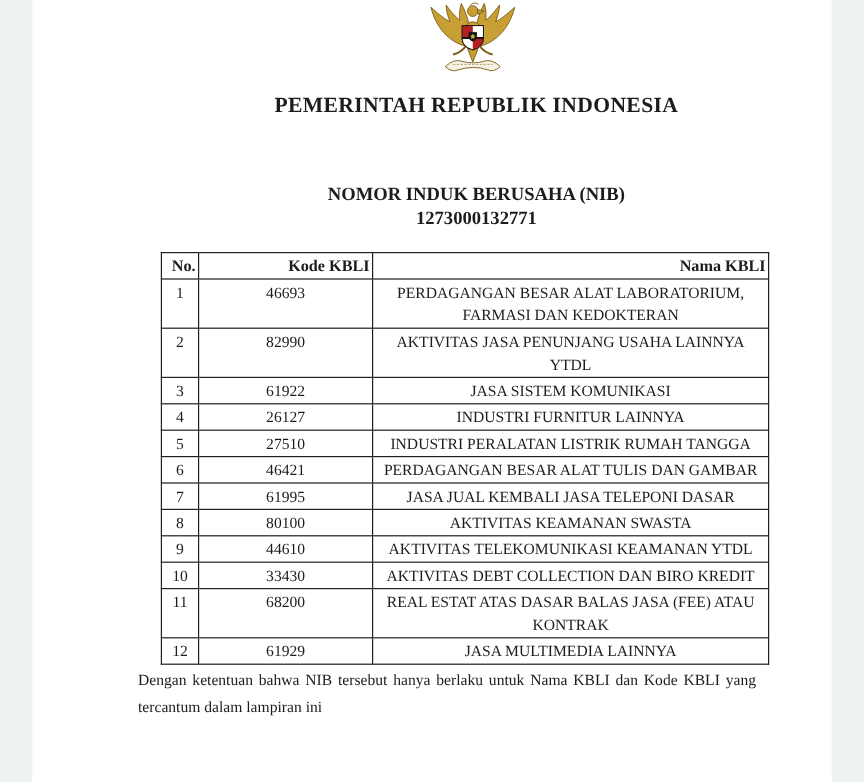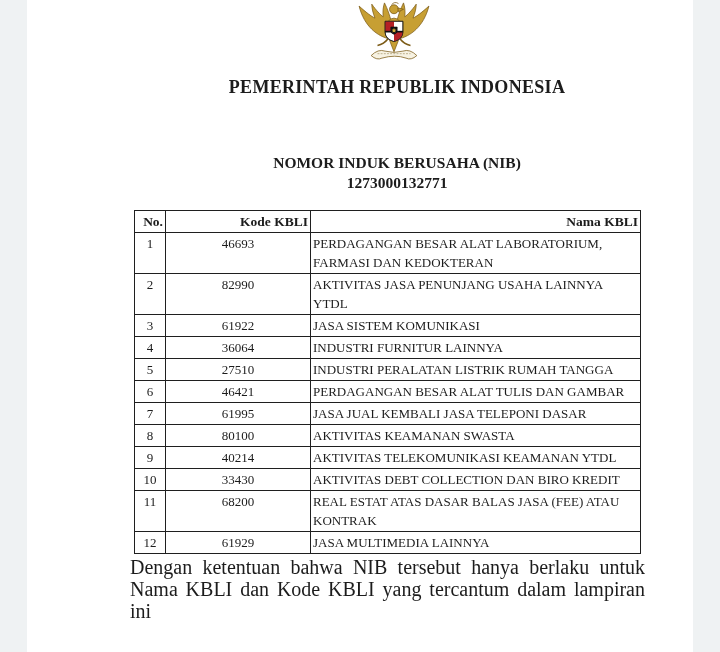--- a/index.html
+++ b/index.html
@@ -32,24 +32,24 @@
   table.kbli th, table.kbli td {
     border:1.5px solid #1f1f1f;
     font-size:13px; line-height:19px;
     padding:1px 2px; vertical-align:top;
     overflow:hidden;
   }
   table.kbli th { font-size:13.5px; font-weight:bold; text-align:right; padding:1px 2px; }
   col.c-no   { width:31px; }
   col.c-kode { width:145px; }
   td.no, td.kode { text-align:center; }
-  td.nama { text-align:left; padding-left:3px; padding-right:1px; }
+  td.nama { text-align:center; padding-left:3px; padding-right:1px; }
   .footer-note {
-    position:absolute; left:103px; top:556px; width:515px;
-    font-size:20px; line-height:22px; text-align:justify;
+    position:absolute; left:88px; top:556px; width:515px;
+    font-size:13px; line-height:22px; text-align:justify;
   }
 </style>
 </head>
 <body>
 
 <div class="canvas">
   <div class="page">
 
     <svg class="emblem" viewBox="0 0 120 104" xmlns="http://www.w3.org/2000/svg">
       <g stroke="#7c5b16" stroke-width="1.2" fill="#c79f33">
@@ -117,21 +117,21 @@
           <td class="kode">82990</td>
           <td class="nama">AKTIVITAS JASA PENUNJANG USAHA LAINNYA YTDL</td>
         </tr>
         <tr>
           <td class="no">3</td>
           <td class="kode">61922</td>
           <td class="nama">JASA SISTEM KOMUNIKASI</td>
         </tr>
         <tr>
           <td class="no">4</td>
-          <td class="kode">36064</td>
+          <td class="kode">26127</td>
           <td class="nama">INDUSTRI FURNITUR LAINNYA</td>
         </tr>
         <tr>
           <td class="no">5</td>
           <td class="kode">27510</td>
           <td class="nama">INDUSTRI PERALATAN LISTRIK RUMAH TANGGA</td>
         </tr>
         <tr>
           <td class="no">6</td>
           <td class="kode">46421</td>
@@ -142,21 +142,21 @@
           <td class="kode">61995</td>
           <td class="nama">JASA JUAL KEMBALI JASA TELEPONI DASAR</td>
         </tr>
         <tr>
           <td class="no">8</td>
           <td class="kode">80100</td>
           <td class="nama">AKTIVITAS KEAMANAN SWASTA</td>
         </tr>
         <tr>
           <td class="no">9</td>
-          <td class="kode">40214</td>
+          <td class="kode">44610</td>
           <td class="nama">AKTIVITAS TELEKOMUNIKASI KEAMANAN YTDL</td>
         </tr>
         <tr>
           <td class="no">10</td>
           <td class="kode">33430</td>
           <td class="nama">AKTIVITAS DEBT COLLECTION DAN BIRO KREDIT</td>
         </tr>
         <tr>
           <td class="no">11</td>
           <td class="kode">68200</td>

